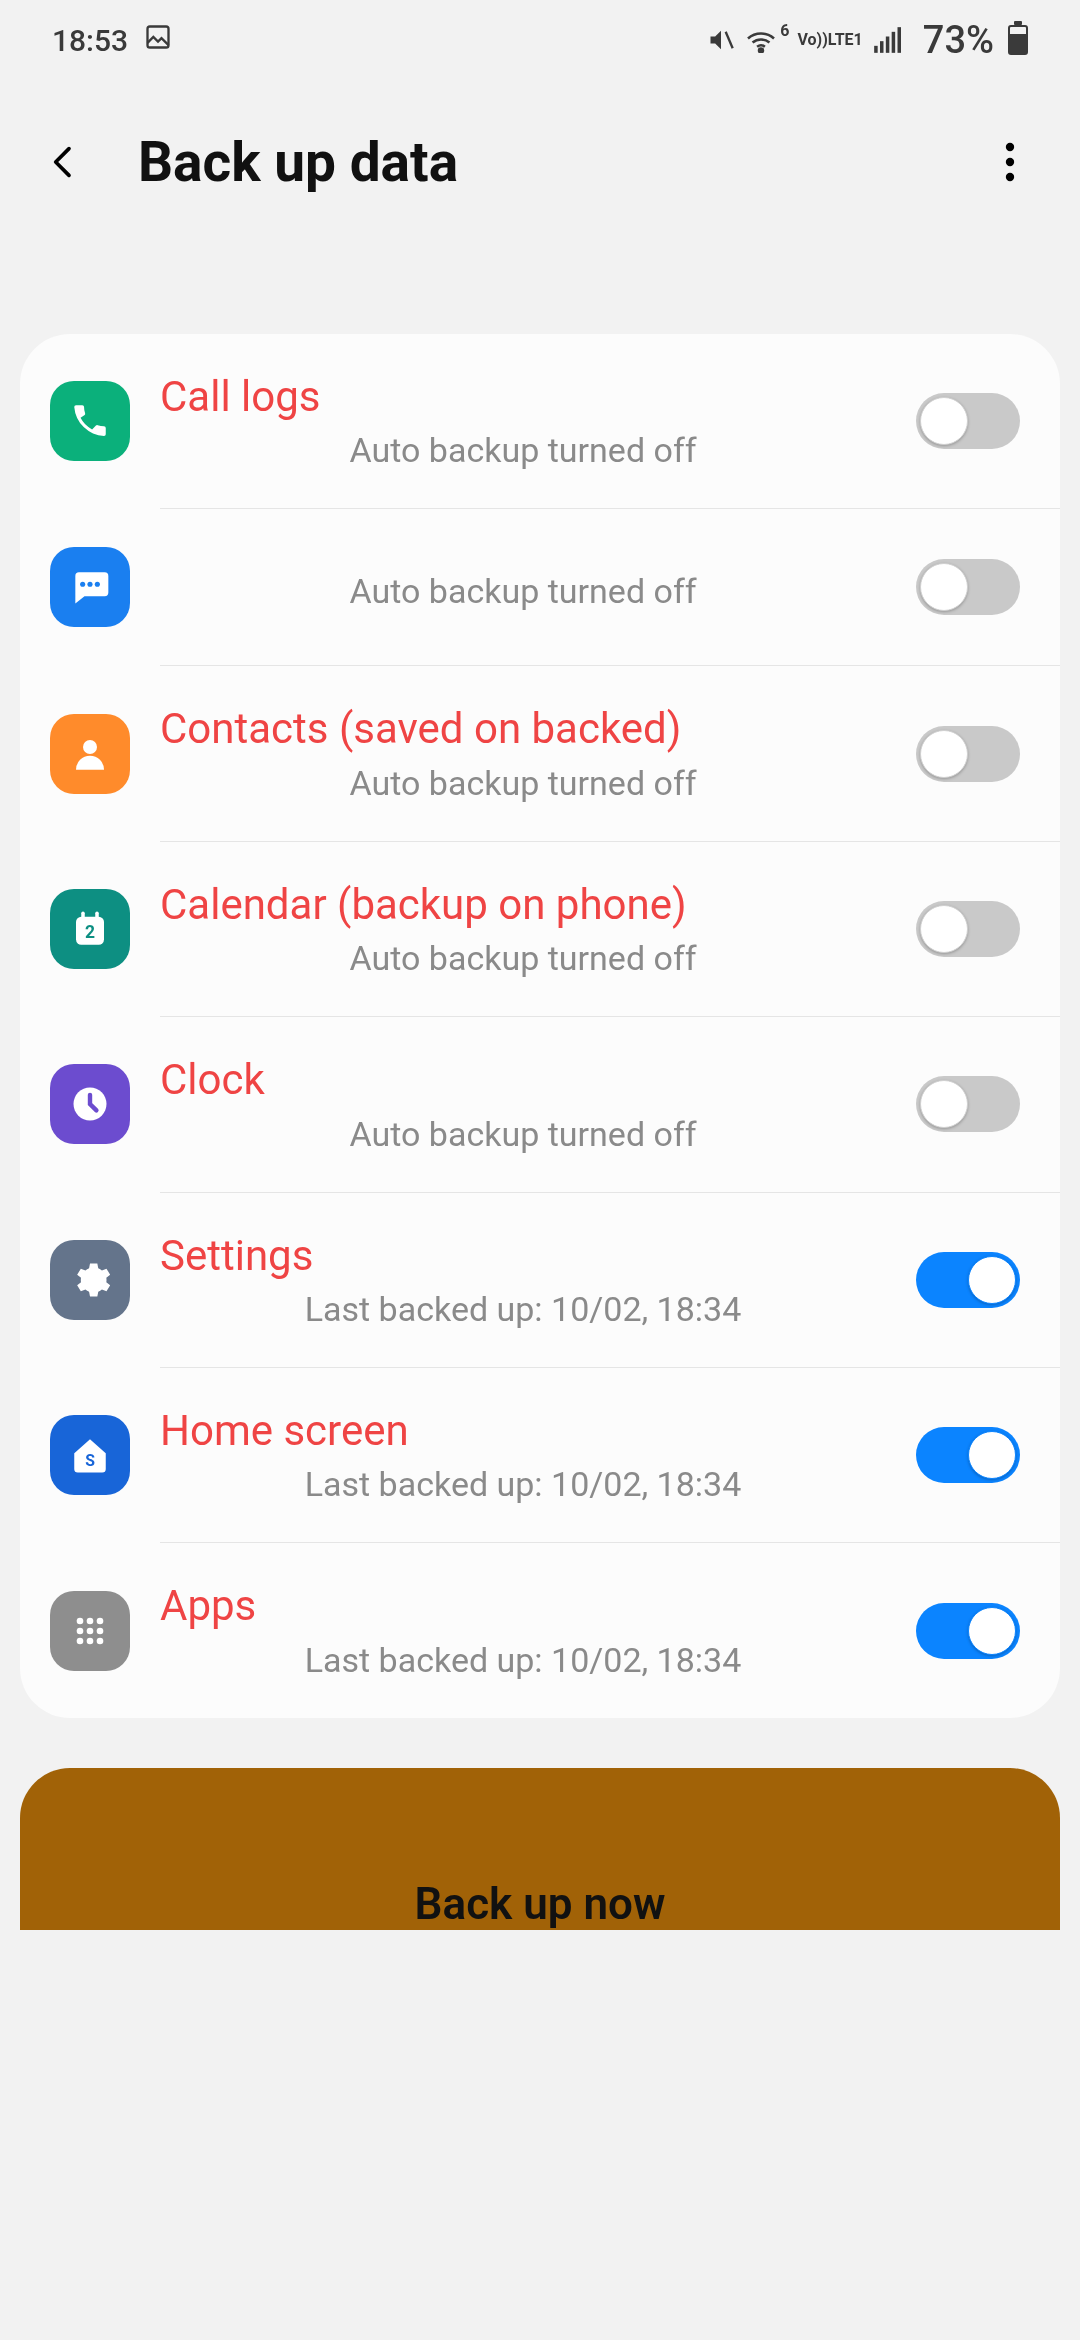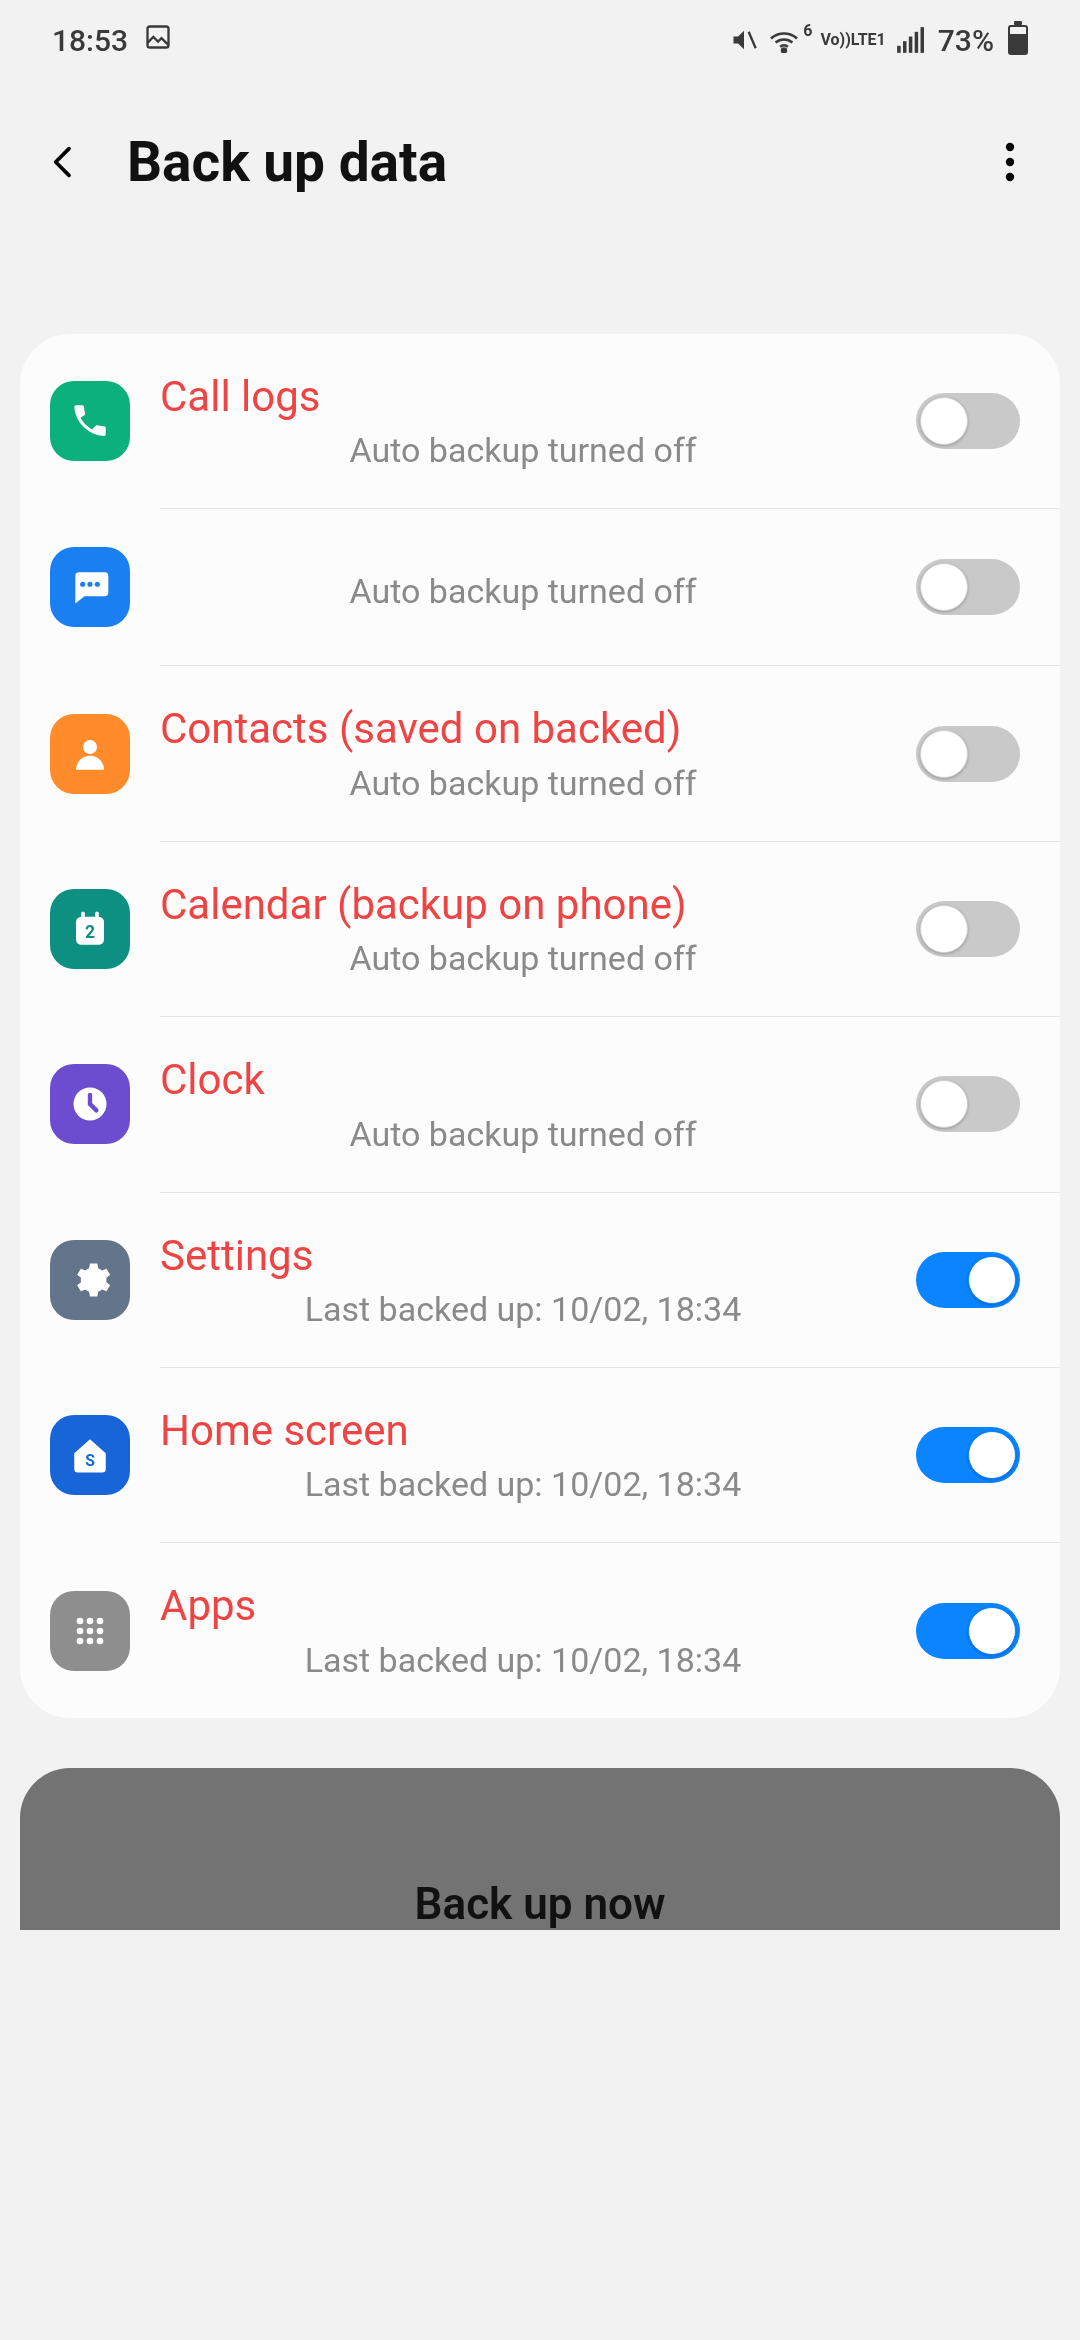--- a/index.html
+++ b/index.html
@@ -17,42 +17,42 @@
     justify-content: space-between;
     align-items: center;
     padding: 0 52px;
     font-size: 30px;
     color: #3a3a3a;
     font-weight: 500;
   }
   .status-left { display: flex; align-items: center; gap: 16px; }
   .status-right { display: flex; align-items: center; gap: 10px; }
   .status-right .ico { display: inline-flex; align-items: center; }
-  .battery-pct { font-size: 30px; margin-left: 4px; }
+  .battery-pct { font-size: 38px; margin-left: 12px; }
   .battery-icon {
     width: 20px; height: 30px; border: 2px solid #3a3a3a; border-radius: 3px; position: relative;
     margin-left: 4px;
   }
   .battery-icon::before {
     content: ""; position: absolute; top: -6px; left: 50%; transform: translateX(-50%);
     width: 8px; height: 4px; background: #3a3a3a; border-radius: 1px;
   }
   .battery-icon::after {
     content: ""; position: absolute; bottom: 0; left: 0; right: 0; height: 73%; background: #3a3a3a;
   }
 
   
   .header {
     display: flex;
     align-items: center;
     padding: 50px 40px 140px 40px;
     gap: 28px;
   }
   .back-chevron { width: 48px; height: 48px; display: flex; align-items: center; justify-content: center;}
-  .page-title { font-size: 55px; font-weight: 700; color: #111; flex: 1; margin-left: 11px;}
+  .page-title { font-size: 55px; font-weight: 700; color: #111; flex: 1; margin-left: 22px;}
   .more-menu { width: 60px; height: 60px; display: flex; align-items: center; justify-content: center; }
 
   
   .card {
     background: #fcfcfc;
     border-radius: 50px;
     margin: 0 20px;
     padding: 0;
   }
   .row {
@@ -87,21 +87,21 @@
   .toggle.on  { background: #0b84ff; }
   .toggle .knob {
     position: absolute; top: 4px; width: 48px; height: 48px; border-radius: 50%; background: #fff;
     box-shadow: 0 1px 3px rgba(0,0,0,.25);
   }
   .toggle.off .knob { left: 4px; border: 1px solid #d0d0d0; }
   .toggle.on  .knob { right: 4px; border: 1px solid #0b84ff; }
 
   
   .bottom-card {
-    background: #737373;
+    background: #a16207;
     border-radius: 50px 50px 0 0;
     margin: 50px 20px 0 20px;
     padding: 110px 0 0 0;
     display: flex;
     align-items: flex-start;
     justify-content: center;
   }
   .primary-action { font-size: 44px; font-weight: 600; color: #111; }
 
   

